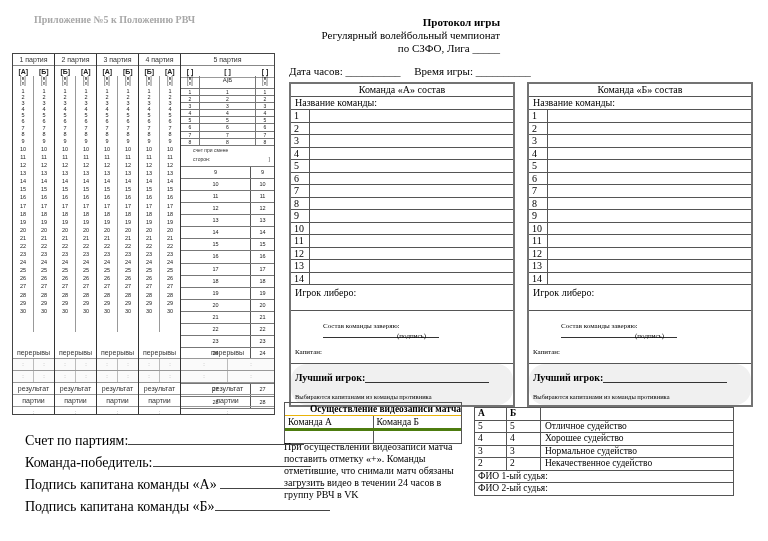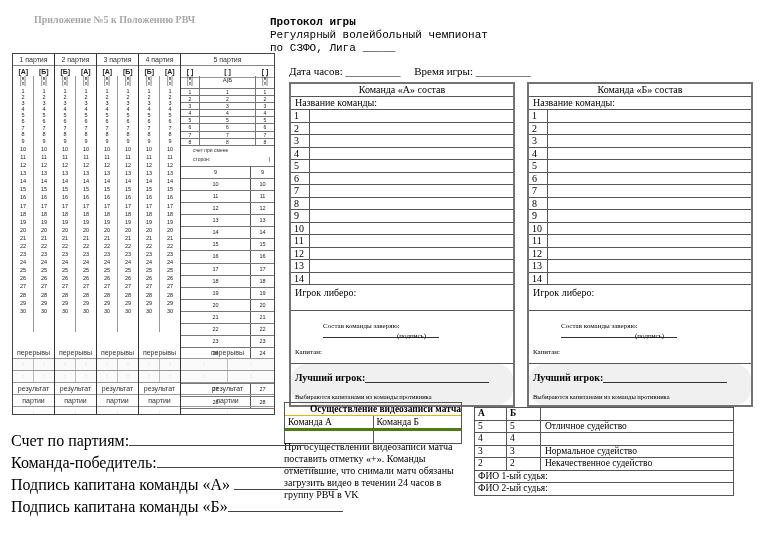--- a/index.html
+++ b/index.html
@@ -1,21 +1,21 @@
 <!DOCTYPE html>
 <html><head>
 <meta charset="utf-8">
 <style>
   html, body { margin:0; padding:0; background:#fff; }
   body { width:768px; height:541px; position:relative; overflow:hidden; font-family:"Liberation Serif", serif; color:#000; }
   .abs { position:absolute; }
 
   
   .appendix { left:34px; top:14px; font-size:10px; font-weight:bold; color:#a8a8a8; white-space:nowrap; }
-  .title-block { left:270px; top:16px; width:230px; text-align:left; font-size:11px; line-height:13px;font-family:Liberation Mono, monospace; }
+  .title-block { left:270px; top:16px; width:230px; text-align:right; font-size:11px; line-height:13px; }
   .title-block .t1 { font-weight:bold; }
   .datetime { left:289px; top:65px; font-size:11px; white-space:nowrap; }
 
   
   .sheet { left:12px; top:53px; width:263px; height:362px; border:1px solid #444; box-sizing:border-box; font-family:"Liberation Sans", sans-serif; font-size:5.5px; color:#222; background:#fff; }
   .set { position:absolute; top:0; bottom:0; border-right:1px solid #333; box-sizing:border-box; }
   .set:last-child { border-right:none; }
   .set-title { height:11px; line-height:11px; text-align:center; font-size:7px; border-bottom:1px solid #888; color:#333; }
   .team-hdr { display:flex; height:11px; line-height:11px; font-size:7px; font-weight:bold; }
   .team-hdr span { flex:1; text-align:center; }
@@ -81,21 +81,21 @@
   .ref { left:474px; top:407px; width:260px; border:1px solid #555; box-sizing:border-box; font-size:9.5px; }
   .ref .rr { display:flex; height:11.5px; line-height:11.5px; border-bottom:1px solid #555; }
   .ref .rr:last-child { border-bottom:none; }
   .ref .rr span:nth-child(1) { width:28px; padding-left:3px; border-right:1px solid #555; }
   .ref .rr span:nth-child(2) { width:30px; padding-left:3px; border-right:1px solid #555; }
   .ref .rr span:nth-child(3) { flex:1; padding-left:4px; }
   .ref .rr.bold { font-weight:bold; }
   .ref .full { padding-left:3px; }
 
   
-  .sigs { left:11px; top:430px; font-size:16px; line-height:22px; }
+  .sigs { left:25px; top:430px; font-size:14px; line-height:22px; }
   .sigs .uline { display:inline-block; border-bottom:1px solid #444; height:10px; vertical-align:baseline; }
 </style>
 </head>
 <body>
 
 <div class="abs appendix">Приложение №5 к Положению РВЧ</div>
 
 <div class="abs title-block">
   <div class="t1">Протокол игры</div>
   <div>Регулярный волейбольный чемпионат</div>
@@ -782,20 +782,21 @@
     <span>Б</span>
   </div>
 <div class="rr">
       <span>5</span>
       <span>5</span>
       <span>Отличное судейство</span>
     </div>
     <div class="rr">
       <span>4</span>
       <span>4</span>
+      <span>Хорошее судейство</span>
     </div>
     <div class="rr">
       <span>3</span>
       <span>3</span>
       <span>Нормальное судейство</span>
     </div>
     <div class="rr">
       <span>2</span>
       <span>2</span>
       <span>Некачественное судейство</span>

